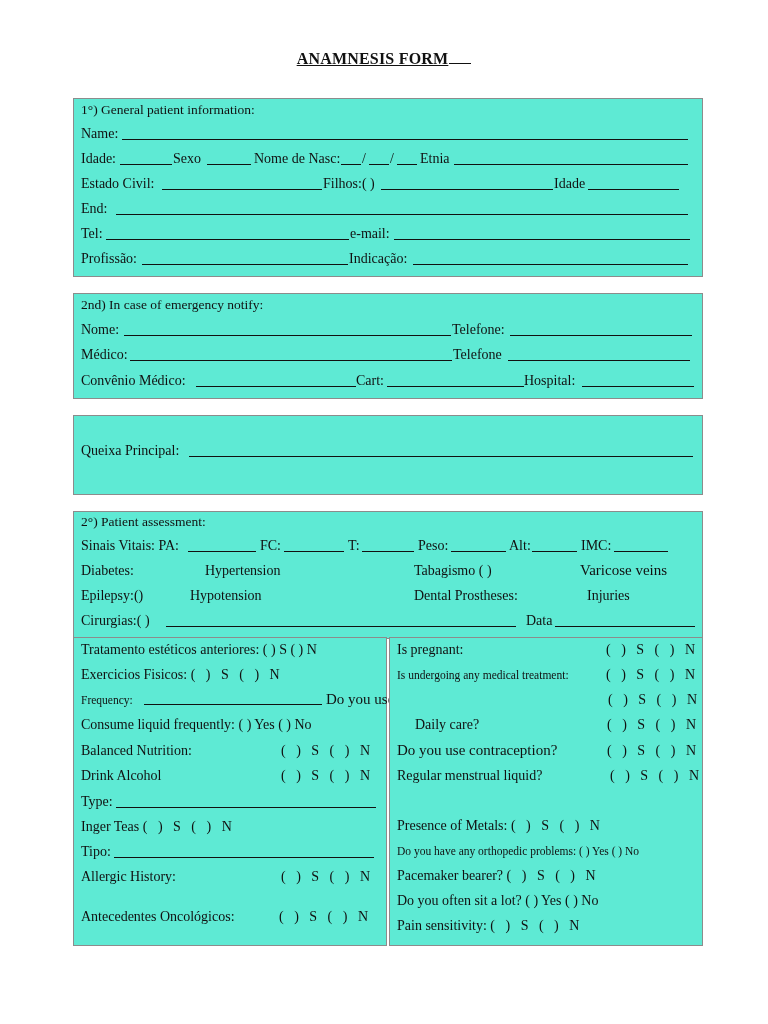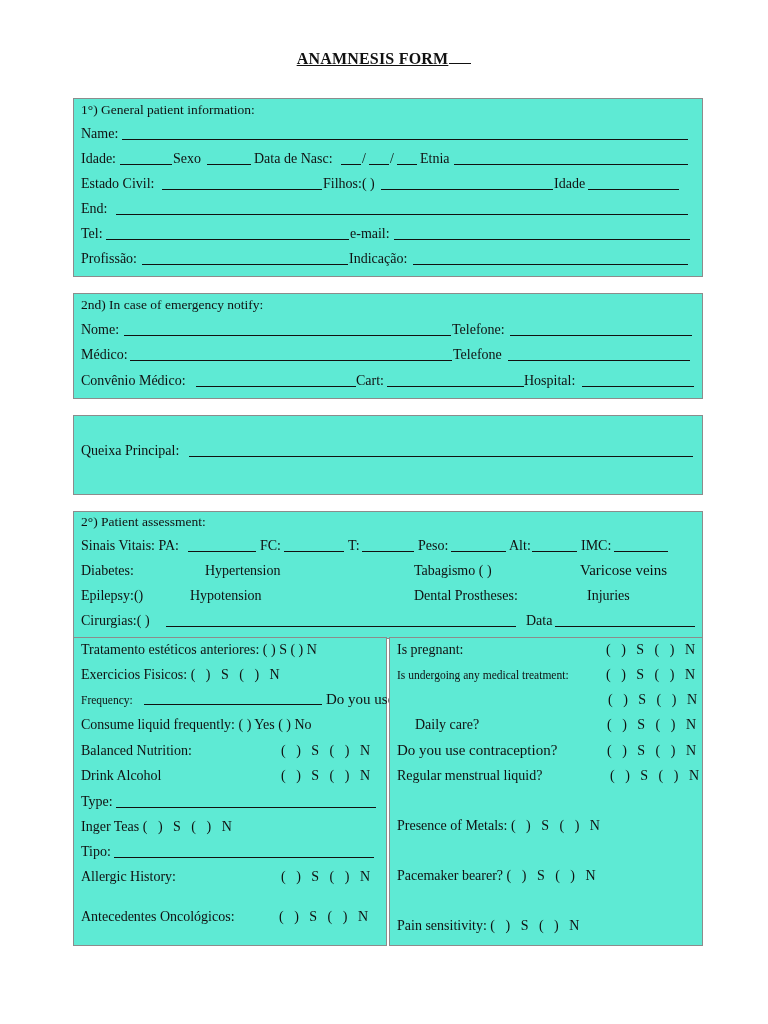--- a/index.html
+++ b/index.html
@@ -27,21 +27,21 @@
 <div class="box" style="left:73px;top:98px;width:630px;height:179px;">
   <div class="abs lg" style="left:7px;top:2px;font-size:13.5px;">1°) General patient information:</div>
 
   <div class="abs lg" style="left:7px;top:26px;">Name:</div>
   <div class="line" style="left:48px;top:40px;width:566px;"></div>
 
   <div class="abs lg" style="left:7px;top:51px;">Idade:</div>
   <div class="line" style="left:46px;top:65px;width:52px;"></div>
   <div class="abs lg" style="left:99px;top:51px;">Sexo</div>
   <div class="line" style="left:133px;top:65px;width:44px;"></div>
-  <div class="abs lg" style="left:180px;top:51px;">Data de Nasc:</div>
+  <div class="abs lg" style="left:180px;top:51px;">Nome de Nasc:</div>
   <div class="line" style="left:267px;top:65px;width:20px;"></div>
   <div class="abs lg" style="left:288px;top:51px;">/</div>
   <div class="line" style="left:295px;top:65px;width:20px;"></div>
   <div class="abs lg" style="left:316px;top:51px;">/</div>
   <div class="line" style="left:323px;top:65px;width:20px;"></div>
   <div class="abs lg" style="left:346px;top:51px;">Etnia</div>
   <div class="line" style="left:380px;top:65px;width:234px;"></div>
 
   <div class="abs lg" style="left:7px;top:76px;">Estado Civil:</div>
   <div class="line" style="left:88px;top:90px;width:160px;"></div>
@@ -165,15 +165,17 @@
   <div class="abs lg" style="left:25px;top:78px;">Daily care?</div>
   <div class="yn" style="left:217px;top:78px;">(   )   S   (   )   N</div>
 
   <div class="abs md" style="left:7px;top:103px;">Do you use contraception?</div>
   <div class="yn" style="left:217px;top:104px;">(   )   S   (   )   N</div>
 
   <div class="abs lg" style="left:7px;top:129px;">Regular menstrual liquid?</div>
   <div class="yn" style="left:220px;top:129px;">(   )   S   (   )   N</div>
 
   <div class="abs lg" style="left:7px;top:179px;white-space:pre;">Presence of Metals: (   )   S   (   )   N</div>
+  <div class="abs sm" style="left:7px;top:204px;">Do you have any orthopedic problems: ( ) Yes ( ) No</div>
   <div class="abs lg" style="left:7px;top:229px;white-space:pre;">Pacemaker bearer? (   )   S   (   )   N</div>
+  <div class="abs lg" style="left:7px;top:254px;">Do you often sit a lot? ( ) Yes ( ) No</div>
   <div class="abs lg" style="left:7px;top:279px;white-space:pre;">Pain sensitivity: (   )   S   (   )   N</div>
 </div>
 
 </body></html>

